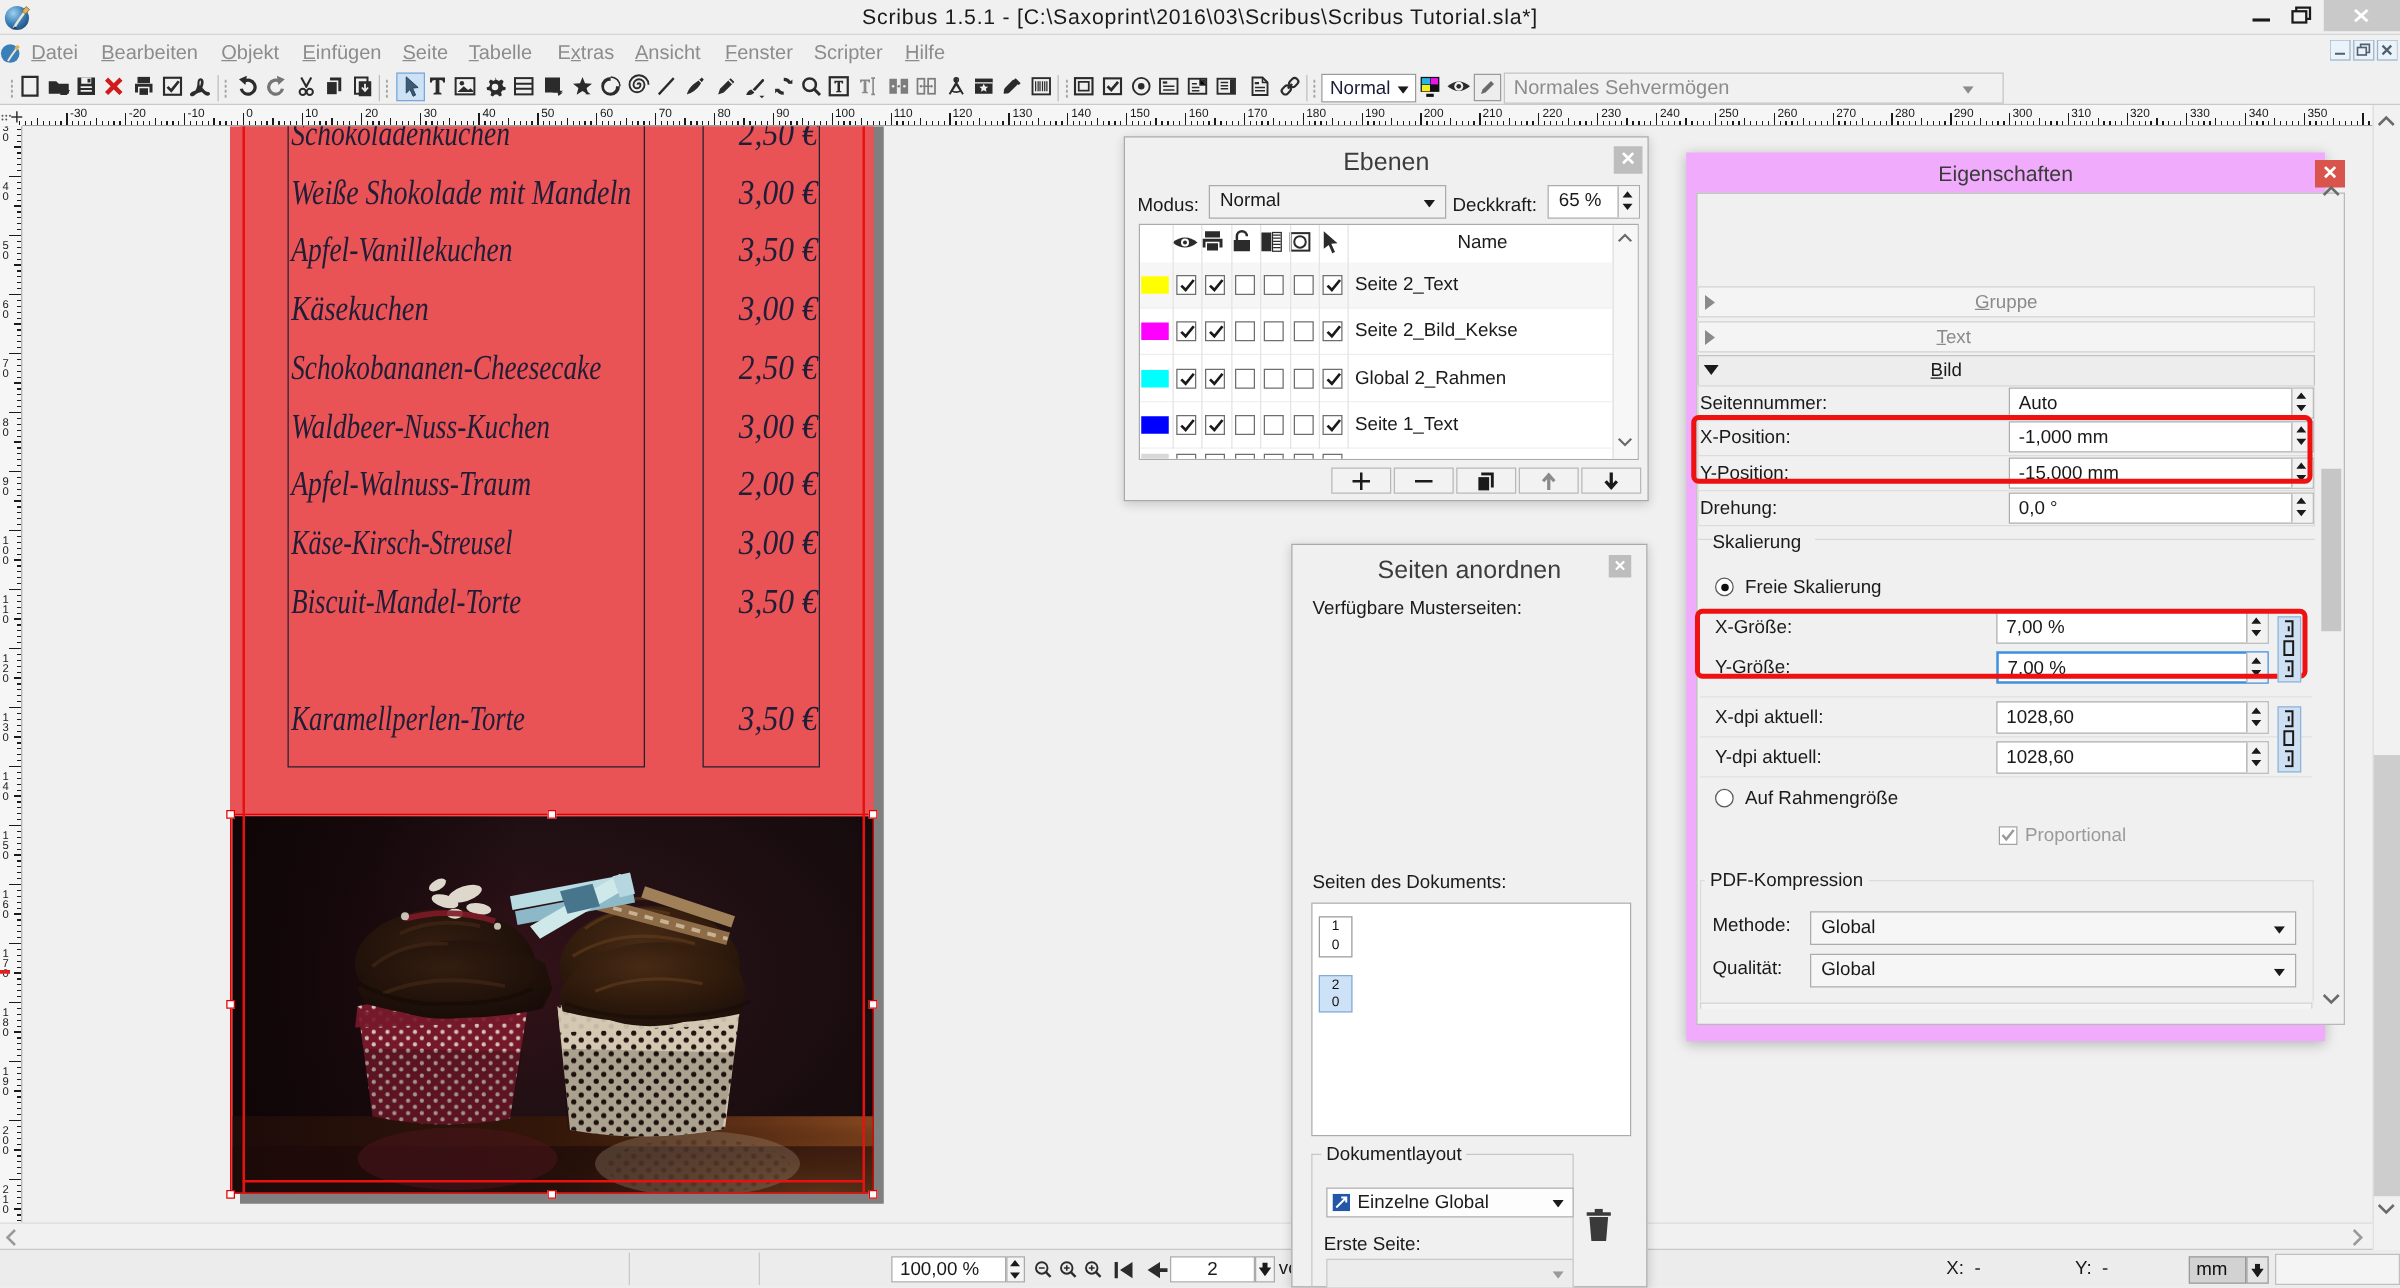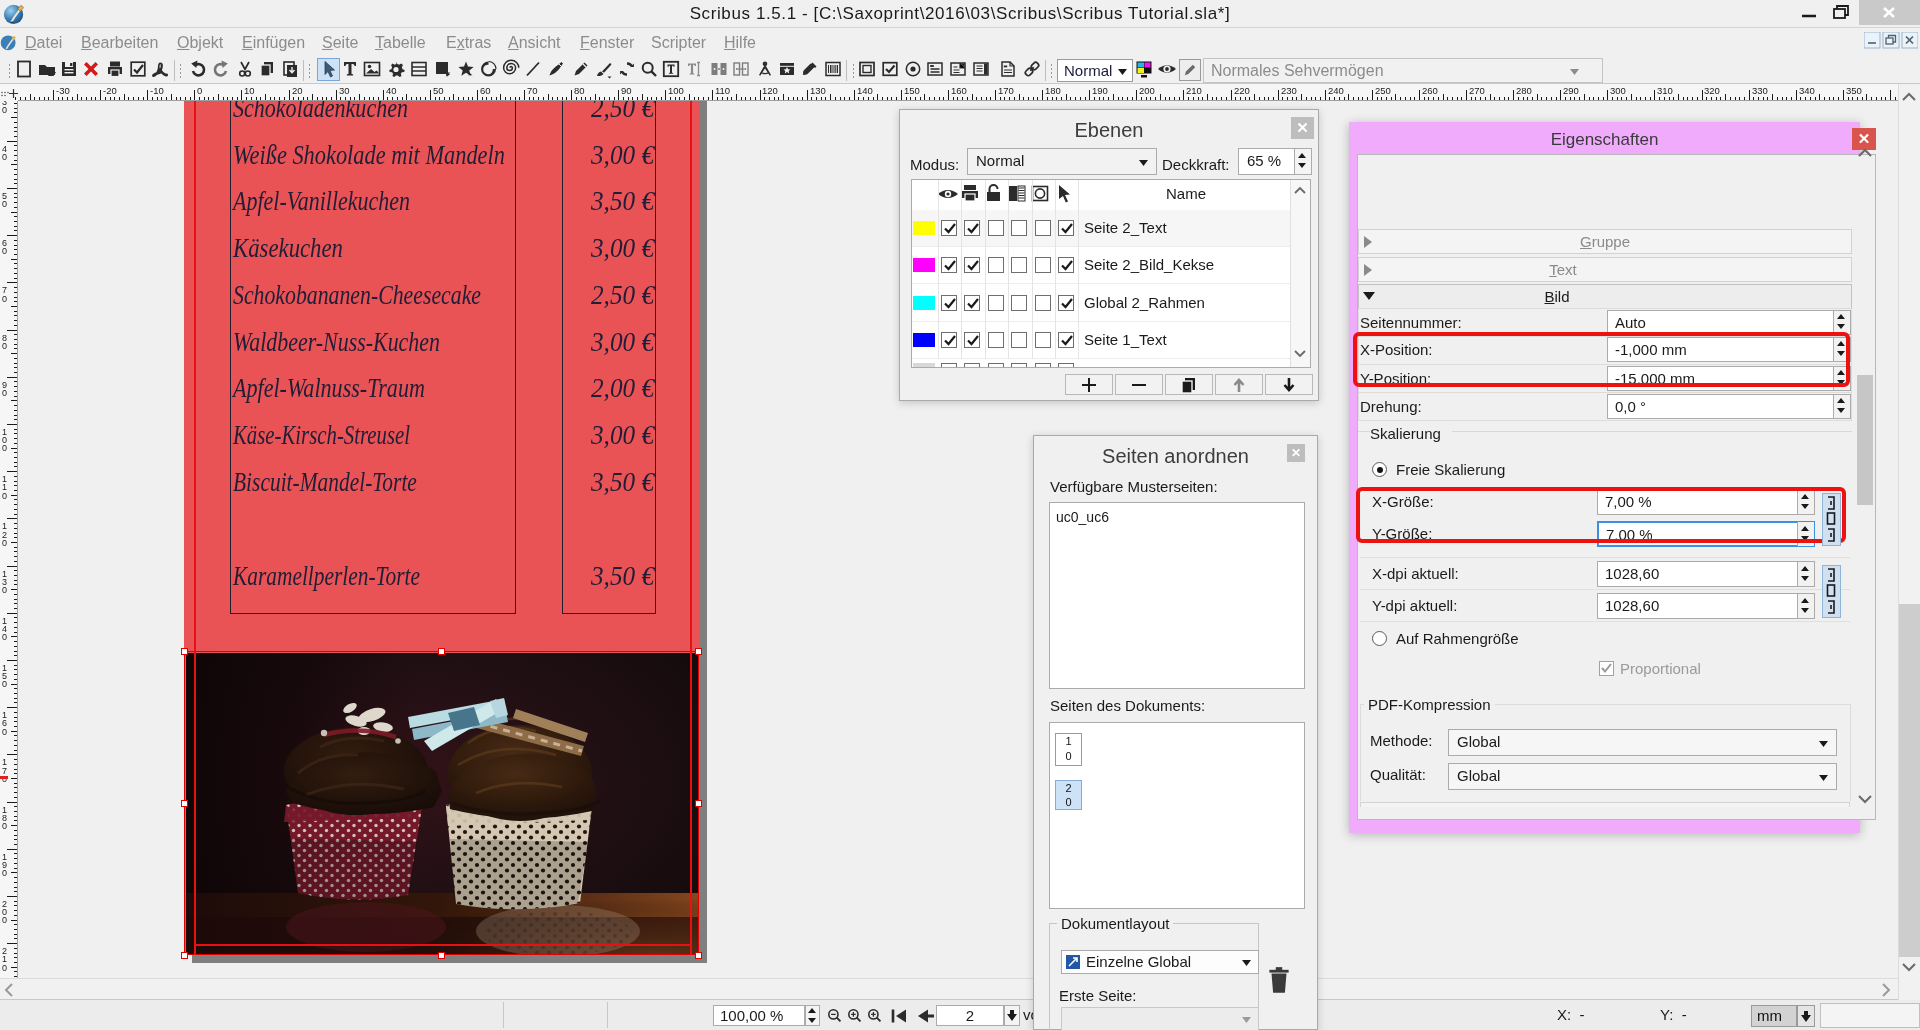--- a/index.html
+++ b/index.html
@@ -818,23 +818,20 @@
       <path d="M8 15V4M3.5 8 8 3l4.5 5" stroke="#8a8a8a" stroke-width="2.6" fill="none"></path>
     </svg>
 <svg width="16" height="16" style="position:absolute;left:381px;top:267px">
       <path d="M8 1v11M3.5 8 8 13l4.5-5" stroke="#1a1a1a" stroke-width="2.6" fill="none"></path>
     </svg>
 </div>
 <div class="dlg" style="left:1033px;top:435px;width:285px;height:595px">
 <div class="dtitle" style="top:9px">Seiten anordnen</div>
 <div class="dclose" style="left:253px;top:8px;width:18px;height:18px;font-size:12px;line-height:18px">✕</div>
 <div class="lbl" style="left:16px;top:42px;font-size:15px">Verfügbare Musterseiten:</div>
-<div class="fld" style="left:15px;top:66px;width:256px;height:187px">
-      <span style="position:absolute;left:6px;top:6px;font-size:14px">uc0_uc6</span>
-    </div>
 <div class="lbl" style="left:16px;top:261px;font-size:15px">Seiten des Dokuments:</div>
 <div class="fld" style="left:15px;top:286px;width:256px;height:187px"></div>
 <div class="abs" style="left:21px;top:297px;width:27px;height:33px;background:#fff;border:1px solid #9a9a9a;text-align:center;font-size:11px;line-height:15px;color:#111">1<br>0</div>
 <div class="abs" style="left:21px;top:344px;width:27px;height:30px;background:#cde2f6;border:1px solid #86acd4;text-align:center;font-size:11px;line-height:14px;color:#111">2<br>0</div>
 <div class="abs" style="left:15px;top:487px;width:210px;height:108px;border:1px solid #c6c6c6"></div>
 <div class="abs" style="left:23px;top:479px;background:#f0f0f0;padding:0 4px;font-size:15px;color:#1a1a1a">Dokumentlayout</div>
 <div class="cmb" style="left:27px;top:514px;width:198px;height:24px;background:#fdfdfd">
       <svg width="14" height="14" style="position:absolute;left:4px;top:4px">
         <rect width="14" height="14" fill="#2456a8"></rect>
         <path d="M3 11 L11 3 M7 3h4v4" stroke="#fff" stroke-width="1.6" fill="none"></path>

